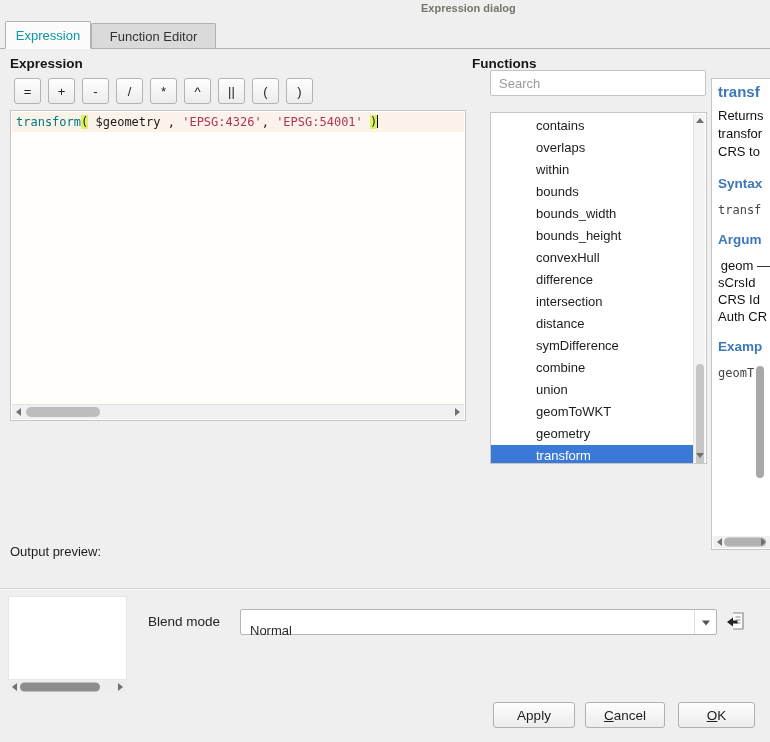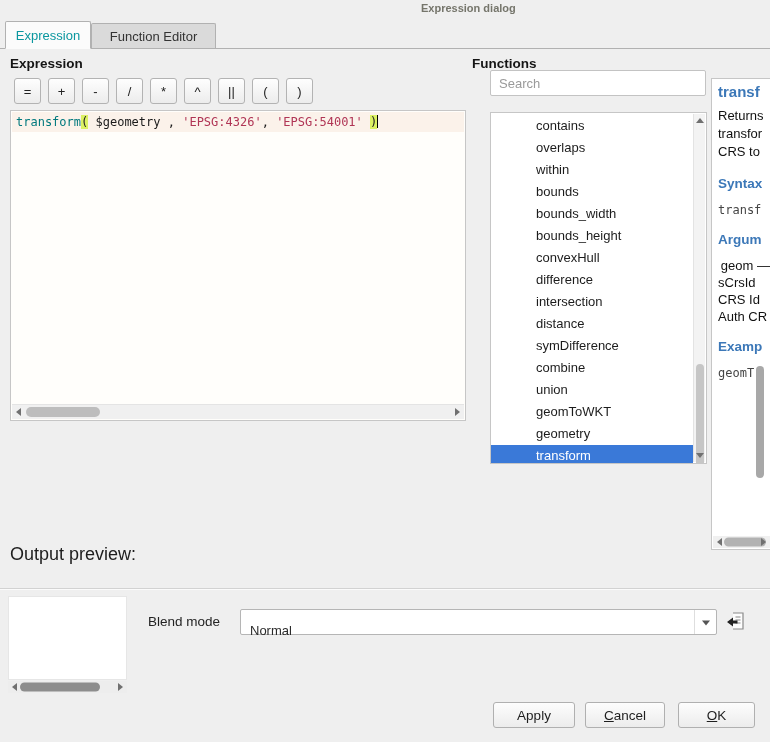--- a/index.html
+++ b/index.html
@@ -73,21 +73,21 @@
   .fn-item.selected { background:var(--selection-blue,#3a79d8); color:#fff; }
   .fn-group { height:22px; padding-left:10px; font-size:13px; color:#1c1c1c; display:flex; align-items:center; }
   .expander { display:inline-block; width:11px; height:11px; border:1px solid #919191; background:#fff;
     color:#333; font-size:10px; line-height:9px; text-align:center; margin-right:6px;
     font-family:"DejaVu Sans Mono",monospace; }
   .vscroll { position:absolute; top:1px; bottom:1px; right:1px; width:12px; background:#f3f3f3; border-left:1px solid #e3e3e3; }
   .vthumb { position:absolute; left:50%; transform:translateX(-50%); top:250px; width:8px; height:106px;
     background:#c6c6c6; border-radius:4px; }
 
   
-  .output-preview { position:absolute; left:10px; top:544px; font-size:18px; color:#1d1d1d; }
+  .output-preview { position:absolute; left:10px; top:544px; font-size:13px; color:#1d1d1d; }
 
   
   .help-panel { position:absolute; left:711px; top:78px; width:59px; height:472px; background:#fff;
     border:1px solid #c6c6c6; border-right:none; padding:4px 0 0 6px; overflow:hidden; }
   .help-title { font-size:15px; font-weight:bold; color:var(--help-heading-blue,#3c78b8); white-space:nowrap; }
   .help-heading { font-size:13.5px; font-weight:bold; color:var(--help-heading-blue,#3c78b8); white-space:nowrap; }
   .help-text { font-size:13px; line-height:18px; color:#111; white-space:nowrap; }
   .help-arg { line-height:17px; }
   .help-code { font-family:"DejaVu Sans Mono",monospace; font-size:12px; color:#454545; white-space:nowrap; }
   .mt7 { margin-top:7px; } .mt10 { margin-top:10px;text-align:right; } .mt12 { margin-top:12px; }

